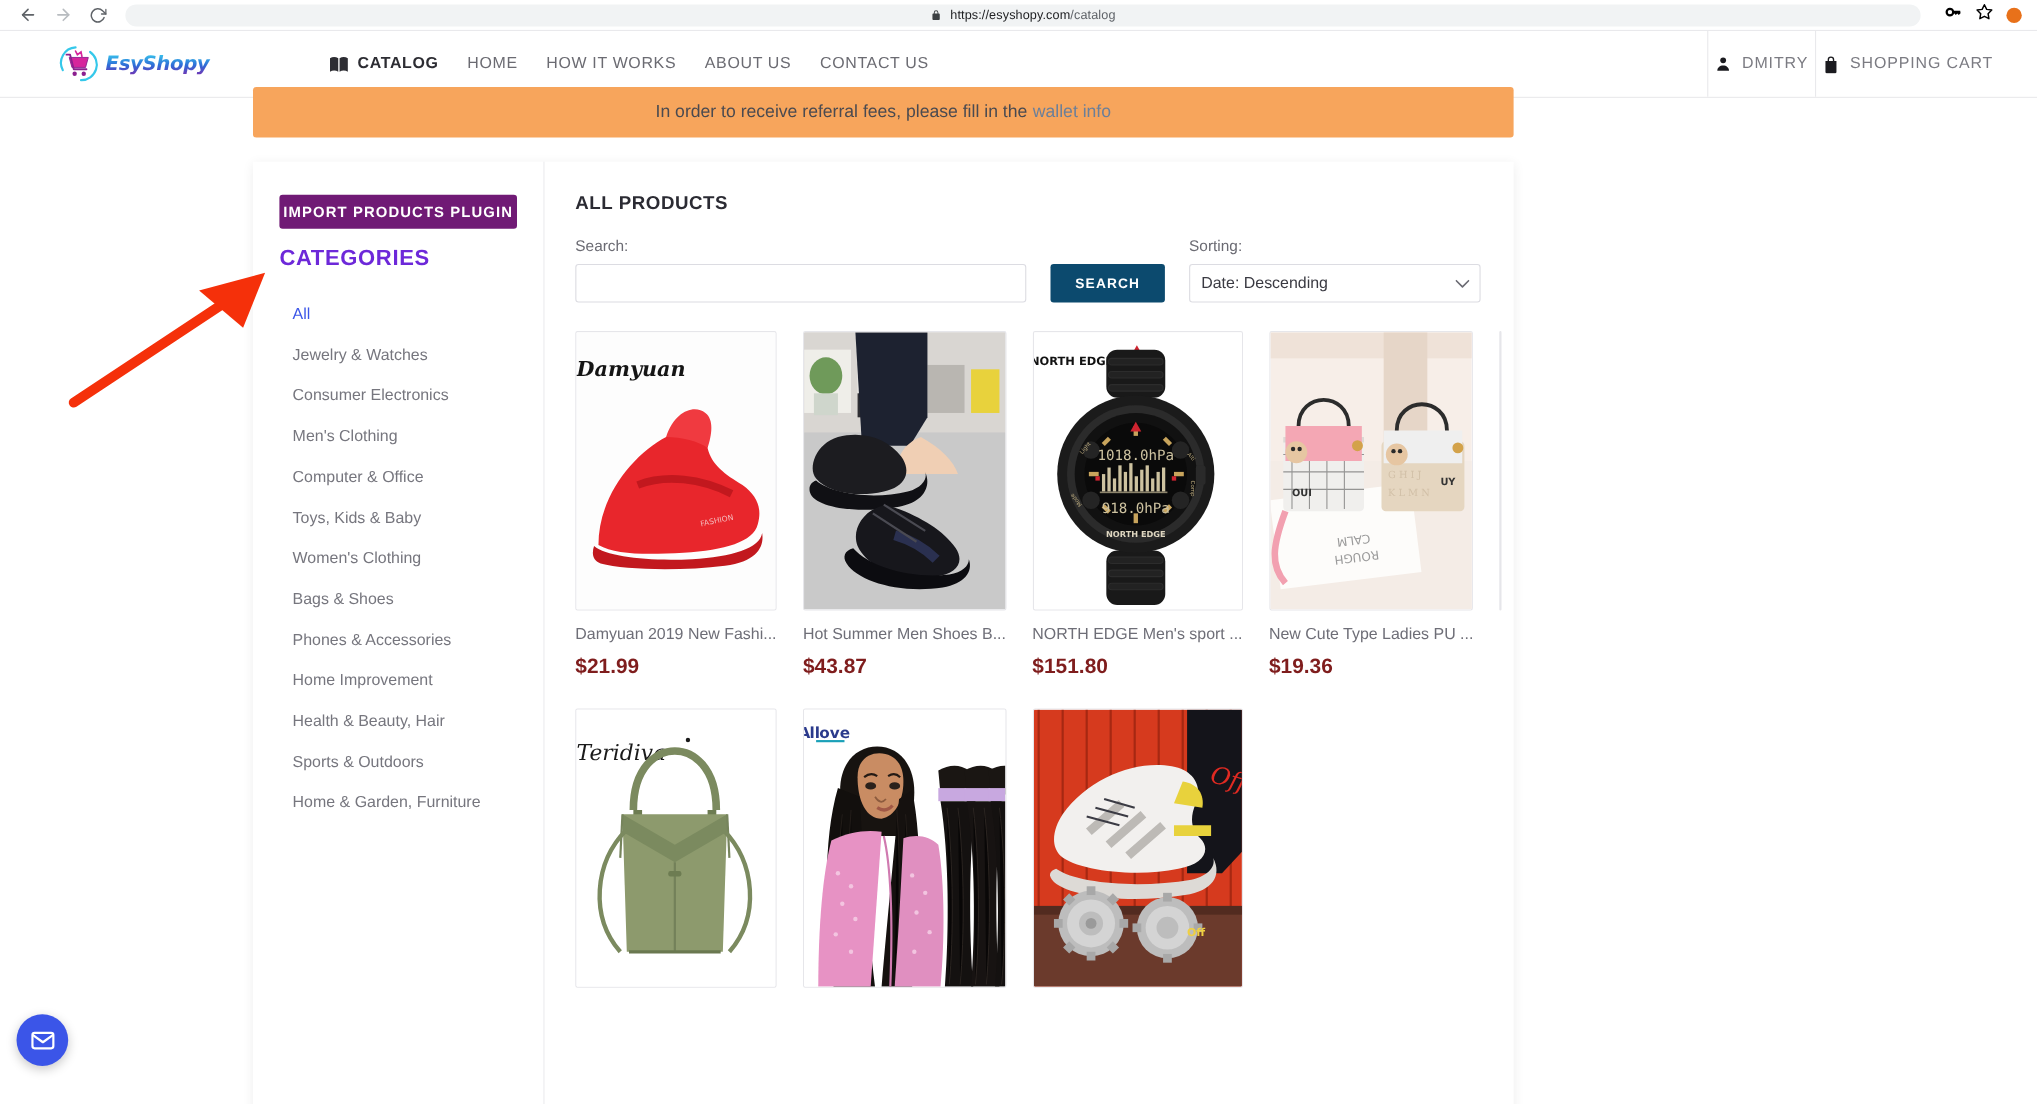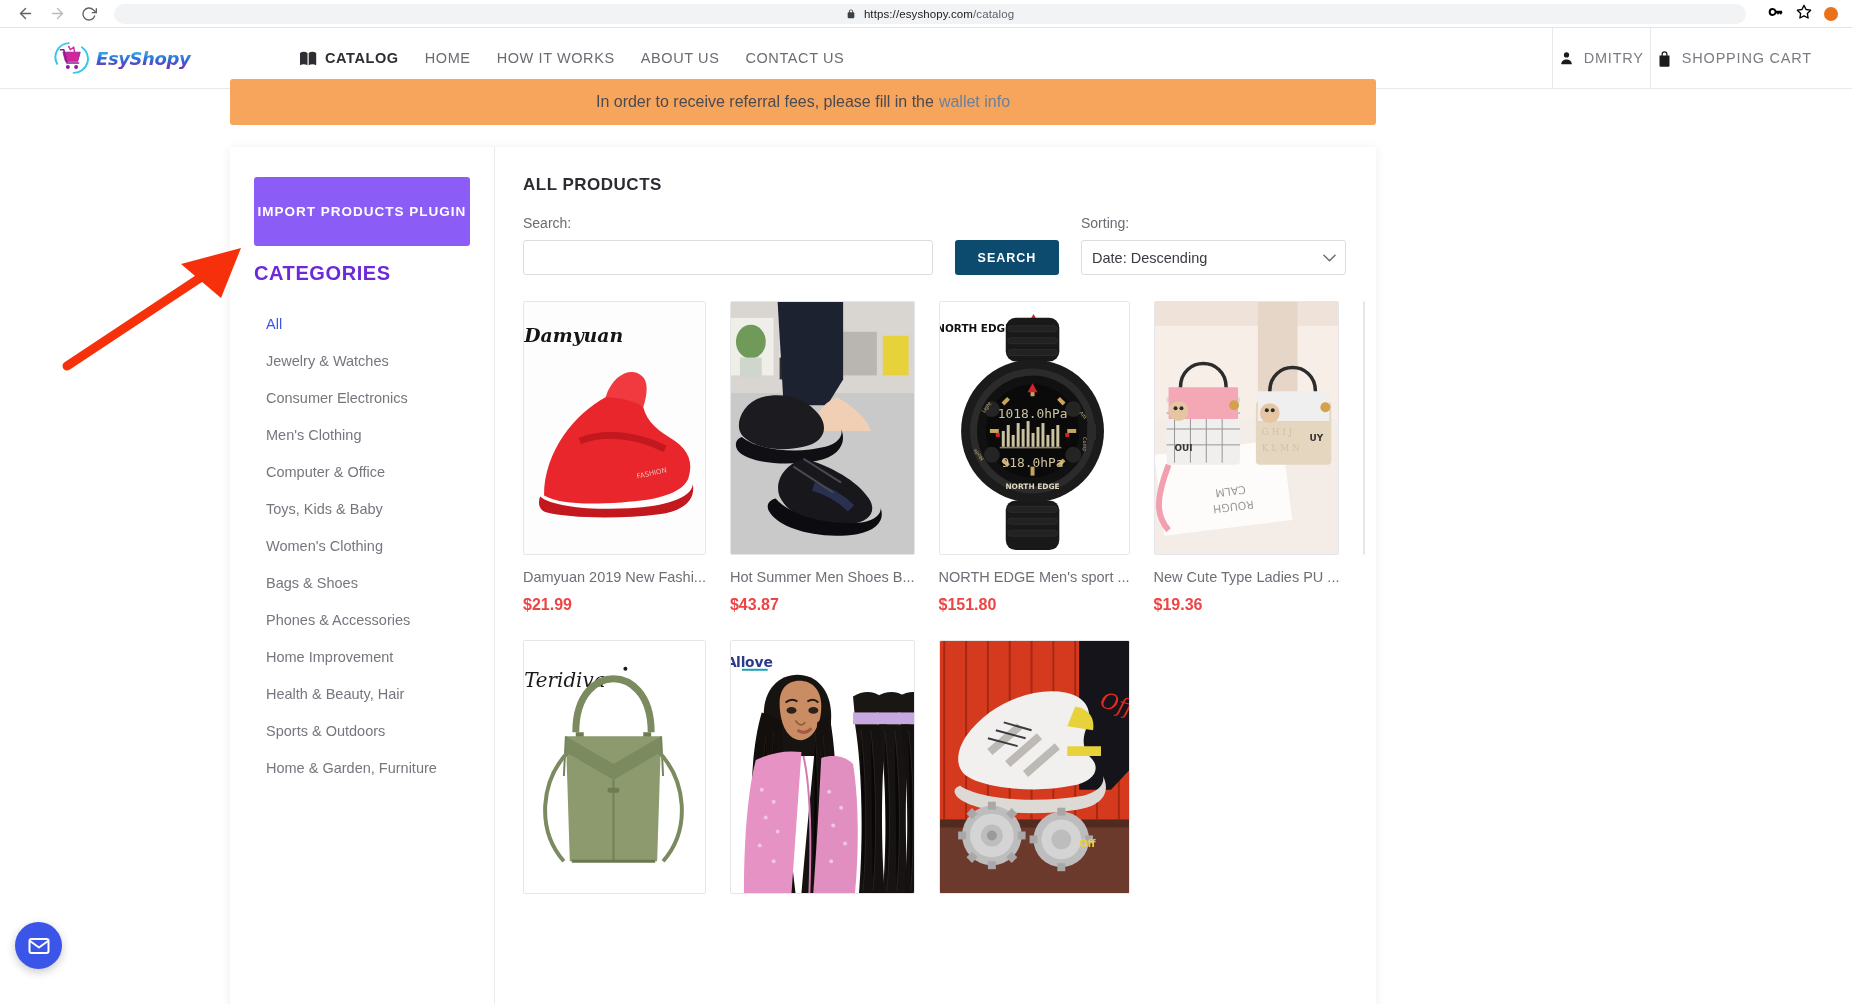--- a/index.html
+++ b/index.html
@@ -153,29 +153,29 @@
   }
   .sidebar {
     width: 265px;
     border-right: 1px solid #ebebee;
     padding: 30px 24px 0 24px;
     flex: none;
   }
   .import-btn {
     display: block;
     width: 100%;
-    background: #8b5cf6;
+    background: #701a75;
     color: #fff;
     border: none;
     border-radius: 3px;
     font-family: "Liberation Sans", sans-serif;
     font-weight: bold;
     font-size: 13.5px;
     letter-spacing: 1px;
-    padding: 27px 0;
+    padding: 8px 0;
     text-align: center;
     cursor: pointer;
   }
   .cat-title {
     margin-top: 16px;
     font-size: 20px;
     font-weight: bold;
     letter-spacing: .6px;
     color: #6d28d9;
     text-transform: uppercase;
@@ -286,23 +286,23 @@
   .card-name {
     margin-top: 14px;
     font-size: 14.5px;
     color: #6e6e77;
     white-space: nowrap;
     overflow: hidden;
     text-overflow: ellipsis;
   }
   .card-price {
     margin-top: 11px;
-    font-size: 16px;
+    font-size: 19px;
     font-weight: bold;
-    color: #ef4444;
+    color: #7f1d1d;
   }
 
   
   .arrow-annot {
     position: absolute;
     left: 55px; top: 215px;
     width: 200px; height: 135px;
     pointer-events: none;
   }
 

